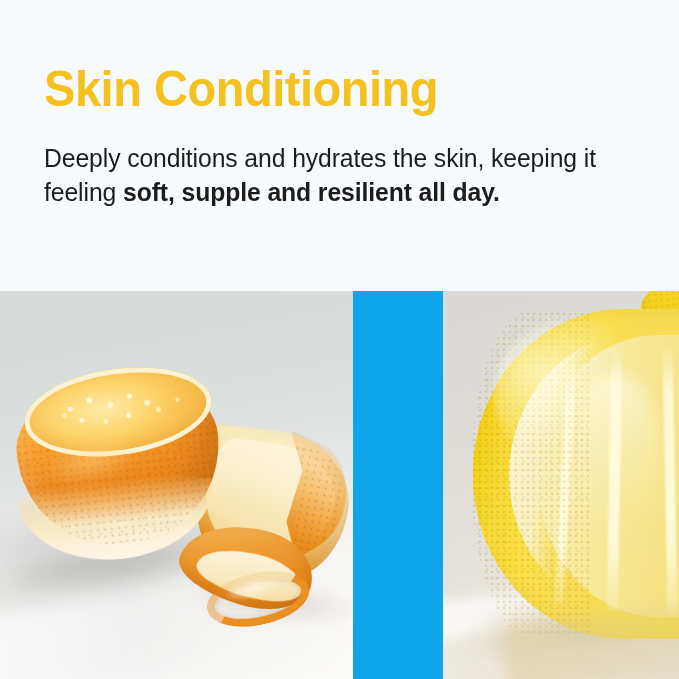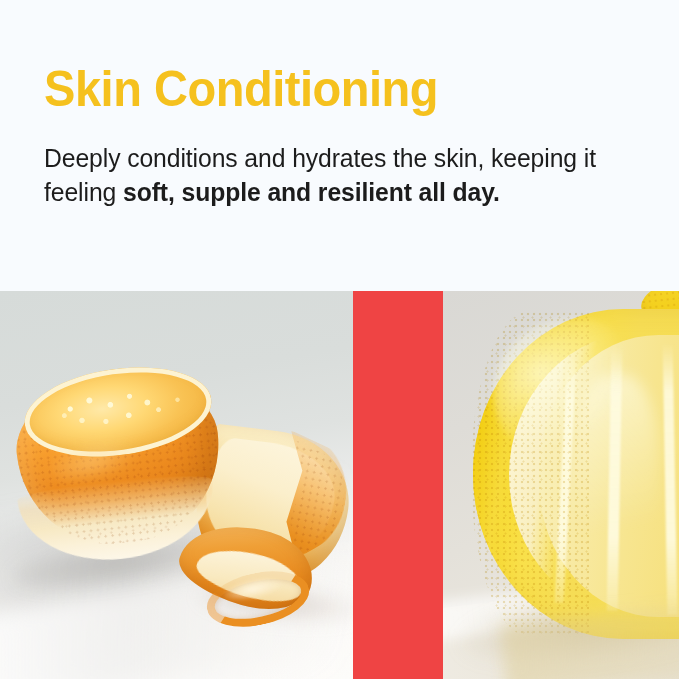--- a/index.html
+++ b/index.html
@@ -2,21 +2,21 @@
 <html><head>
 <meta charset="utf-8">
 <style>
   html,body{margin:0;padding:0;}
   body{
     width:679px;height:679px;
     background:#f8fbfe;
     font-family:"Liberation Sans","DejaVu Sans",sans-serif;
     overflow:hidden;position:relative;
   }
-  .stage{position:absolute;inset:0;width:679px;height:679px;overflow:hidden;background:#ef4444;}
+  .stage{position:absolute;inset:0;width:679px;height:679px;overflow:hidden;background:#0ea5e9;}
 
   
   .textpanel{position:absolute;left:0;top:0;width:679px;height:291px;background:#f8fbfe;}
   .headline{
     position:absolute;left:44px;top:63px;
     font-size:50px;line-height:52px;
     font-weight:700;letter-spacing:-0.5px;
     color:#f5c11e;white-space:nowrap;
     transform:scaleX(0.94);transform-origin:left top;
   }

